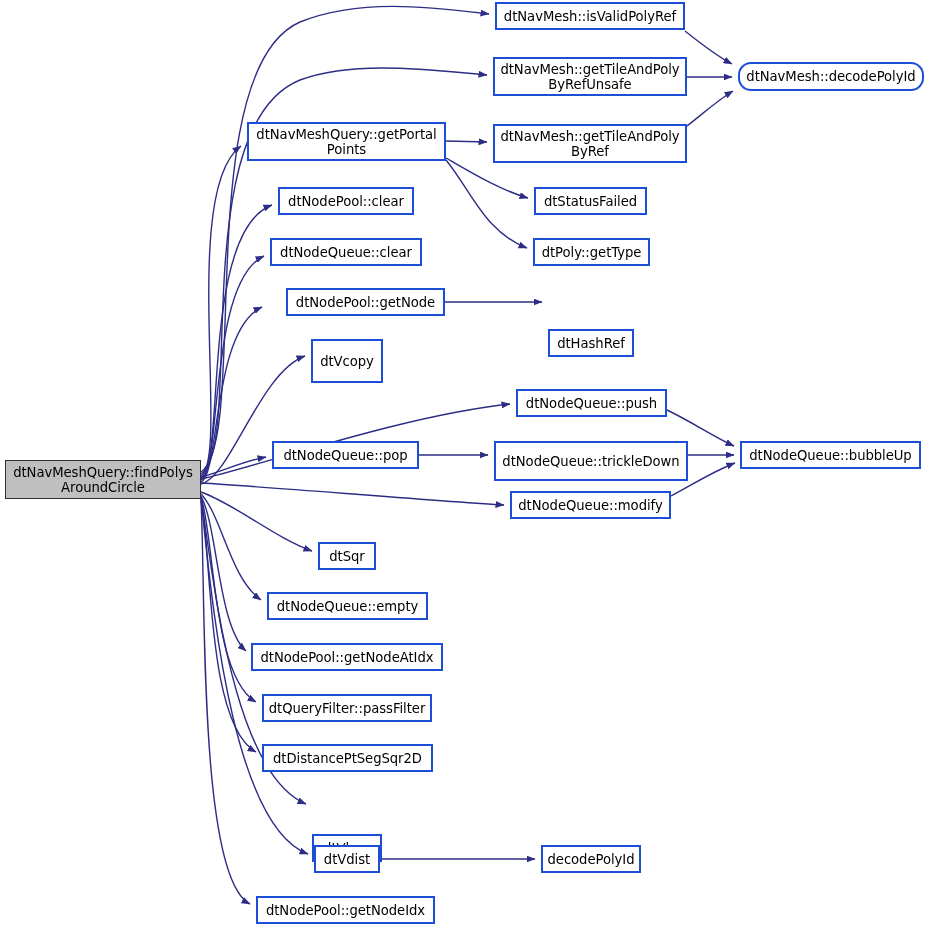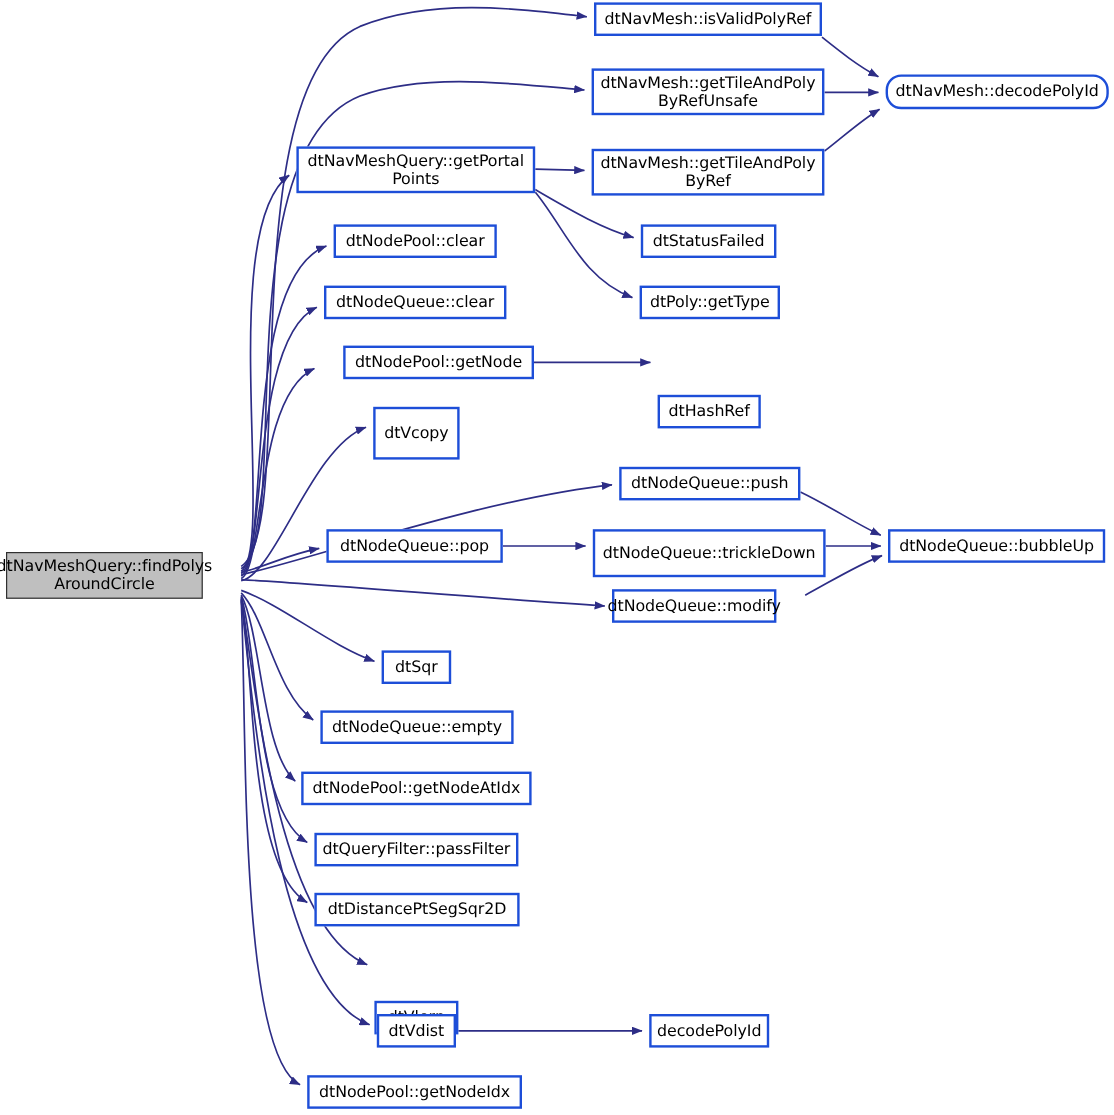--- a/index.html
+++ b/index.html
@@ -82,42 +82,42 @@
         <path d="M687,126 C 705,112 718,100 733,91" fill="none" stroke="#2d2d86" stroke-width="1.4" marker-end="url(#arrowhead)"></path>
         <path d="M427,302 L 542,302" fill="none" stroke="#2d2d86" stroke-width="1.4" marker-end="url(#arrowhead)"></path>
         <path d="M667,410 C 692,422 714,437 734,446" fill="none" stroke="#2d2d86" stroke-width="1.4" marker-end="url(#arrowhead)"></path>
         <path d="M419,455 L 488,455" fill="none" stroke="#2d2d86" stroke-width="1.4" marker-end="url(#arrowhead)"></path>
         <path d="M688,455 L 734,455" fill="none" stroke="#2d2d86" stroke-width="1.4" marker-end="url(#arrowhead)"></path>
         <path d="M671,496 C 695,483 716,470 735,463" fill="none" stroke="#2d2d86" stroke-width="1.4" marker-end="url(#arrowhead)"></path>
         <path d="M380,859 L 535,859" fill="none" stroke="#2d2d86" stroke-width="1.4" marker-end="url(#arrowhead)"></path>
       </g>
   </svg>
   <div id="node-layer">
-      <div class="node root" style="left: 5px; top: 460px; width: 164px; height: 39px;">dtNavMeshQuery::findPolys
+      <div class="node root" style="left: 5px; top: 460px; width: 196px; height: 39px;">dtNavMeshQuery::findPolys
 AroundCircle</div>
       <div class="node" style="left: 495px; top: 2px; width: 190px; height: 28px;">dtNavMesh::isValidPolyRef</div>
       <div class="node" style="left: 493px; top: 57px; width: 194px; height: 39px;">dtNavMesh::getTileAndPoly
 ByRefUnsafe</div>
       <div class="node" style="left: 738px; top: 62px; width: 186px; height: 29px; border-radius: 13px;">dtNavMesh::decodePolyId</div>
       <div class="node" style="left: 247px; top: 122px; width: 199px; height: 39px;">dtNavMeshQuery::getPortal
 Points</div>
       <div class="node" style="left: 493px; top: 124px; width: 194px; height: 39px;">dtNavMesh::getTileAndPoly
 ByRef</div>
       <div class="node" style="left: 278px; top: 187px; width: 136px; height: 28px; text-align: right;">dtNodePool::clear</div>
       <div class="node" style="left: 534px; top: 187px; width: 113px; height: 28px;">dtStatusFailed</div>
       <div class="node" style="left: 270px; top: 238px; width: 152px; height: 28px;">dtNodeQueue::clear</div>
       <div class="node" style="left: 533px; top: 238px; width: 117px; height: 28px;">dtPoly::getType</div>
       <div class="node" style="left: 286px; top: 288px; width: 159px; height: 28px;">dtNodePool::getNode</div>
       <div class="node" style="left: 548px; top: 288px; width: 86px; height: 28px; margin-top: 41px;">dtHashRef</div>
       <div class="node" style="left: 311px; top: 339px; width: 72px; height: 44px;">dtVcopy</div>
       <div class="node" style="left: 516px; top: 389px; width: 151px; height: 28px;">dtNodeQueue::push</div>
       <div class="node" style="left: 272px; top: 441px; width: 147px; height: 28px;">dtNodeQueue::pop</div>
       <div class="node" style="left: 494px; top: 441px; width: 194px; height: 40px;">dtNodeQueue::trickleDown</div>
       <div class="node" style="left: 740px; top: 441px; width: 181px; height: 28px;">dtNodeQueue::bubbleUp</div>
-      <div class="node" style="left: 510px; top: 491px; width: 137px; height: 28px;">dtNodeQueue::modify</div>
+      <div class="node" style="left: 510px; top: 491px; width: 161px; height: 28px;">dtNodeQueue::modify</div>
       <div class="node" style="left: 318px; top: 542px; width: 58px; height: 28px;">dtSqr</div>
       <div class="node" style="left: 267px; top: 592px; width: 161px; height: 28px;">dtNodeQueue::empty</div>
       <div class="node" style="left: 251px; top: 643px; width: 192px; height: 28px;">dtNodePool::getNodeAtIdx</div>
       <div class="node" style="left: 262px; top: 694px; width: 170px; height: 28px;">dtQueryFilter::passFilter</div>
       <div class="node" style="left: 262px; top: 744px; width: 171px; height: 28px;">dtDistancePtSegSqr2D</div>
       <div class="node" style="left: 312px; top: 834px; width: 70px; height: 28px;">dtVlerp</div>
       <div class="node" style="left: 314px; top: 845px; width: 66px; height: 28px;">dtVdist</div>
       <div class="node" style="left: 541px; top: 845px; width: 100px; height: 28px;">decodePolyId</div>
       <div class="node" style="left: 256px; top: 896px; width: 179px; height: 28px;">dtNodePool::getNodeIdx</div>
     </div>

